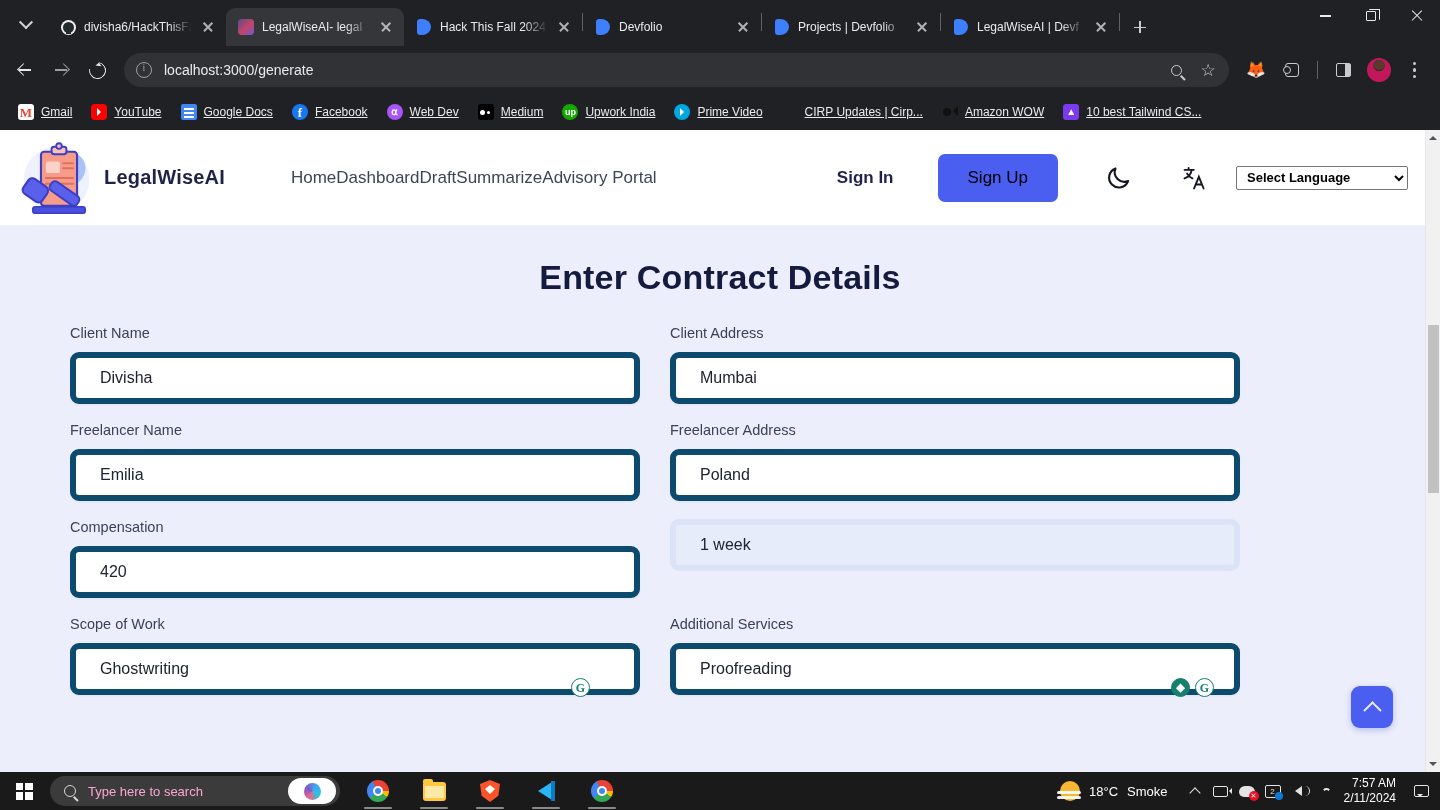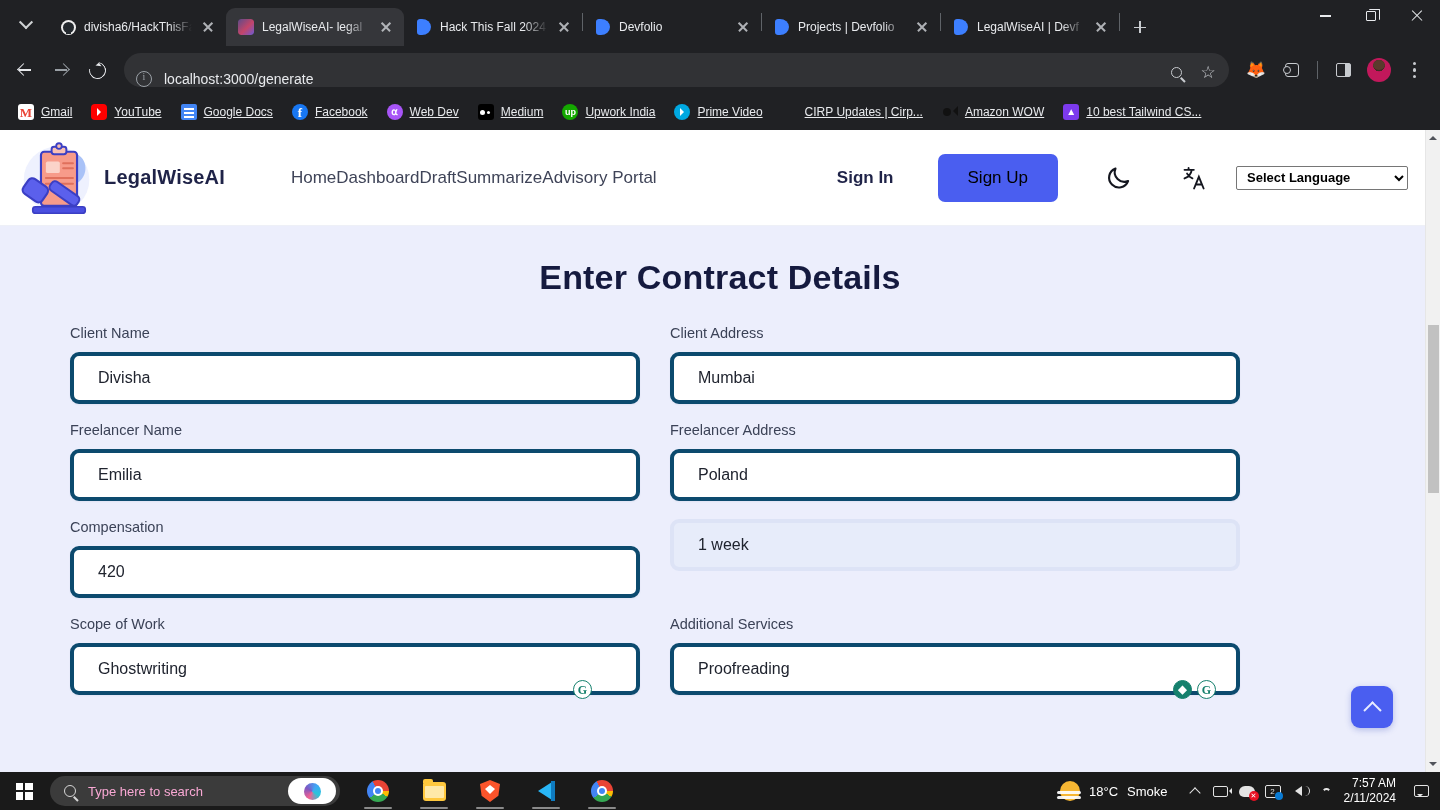--- a/index.html
+++ b/index.html
@@ -83,21 +83,21 @@
   .arrow-r::before { content:""; position:absolute; left:2px; top:7.2px; width:12px; height:1.6px; background:#9aa0a6; }
   .arrow-r::after { content:""; position:absolute; left:6px; top:3.4px; width:8px; height:8px;
                     border-right:1.6px solid #9aa0a6; border-top:1.6px solid #9aa0a6; transform: rotate(45deg); }
   .reload { width:17px; height:17px; border:1.7px solid #e8eaed; border-radius:50%;
             border-top-color: transparent; transform: rotate(-35deg); position:relative; }
   .reload::after { content:""; position:absolute; right:-1px; top:-1px; border:3.3px solid transparent;
                    border-bottom-color:#e8eaed; transform: rotate(42deg); }
 
   .omnibox {
     flex: 1 1 auto; height: 34px; background: #313235; border-radius: 18px;
-    display: flex; align-items: flex-end; padding: 0 6px 0 12px; margin: 0 8px; min-width: 0;
+    display: flex; align-items: center; padding: 0 6px 0 12px; margin: 0 8px; min-width: 0;
   }
   .info-icon { width:16px; height:16px; border:1.4px solid #9aa0a6; border-radius:50%; position:relative; flex:0 0 auto;}
   .info-icon::after { content:"i"; position:absolute; left:0; right:0; top:-1px; text-align:center;
                       font-size:10px; color:#9aa0a6; font-family:"Liberation Serif", serif; }
   .url { font-size: 14px; color: #e8eaed; margin-left: 12px; flex: 1 1 auto; white-space: nowrap; overflow: hidden; }
   .omni-icons { display:flex; align-items:center; gap:2px; flex:0 0 auto; }
   .oi { width:30px; height:30px; border-radius:50%; display:flex; align-items:center; justify-content:center; position:relative; }
   .mag { width:11px; height:11px; border:1.6px solid #c8cbcf; border-radius:50%; position:relative; }
   .mag::after { content:""; position:absolute; right:-5px; bottom:-4px; width:6px; height:1.6px; background:#c8cbcf; transform:rotate(45deg); }
   .star { font-size:17px; color:#c8cbcf; line-height:1; }
@@ -178,21 +178,21 @@
     padding-top: 32px; letter-spacing: .2px;
   }
 
   .form-grid {
     display: grid; grid-template-columns: 1fr 1fr; gap: 0 30px;
     padding: 28px 90px 0 70px; max-width: 1330px;
   }
   .field { margin-bottom: 18px; }
   .field .flabel { font-size: 14.5px; color: #3b4257; margin-bottom: 11px; display: block; }
   .field .fbox {
-    height: 52px; background: #ffffff; border-radius: 9px; border: 4px solid #0c4a6e;
+    height: 52px; background: #ffffff; border-radius: 9px; border: 6px solid #0c4a6e;
     display: flex; align-items: center; padding: 0 24px;
     font-size: 16px; color: #20242f;
     box-shadow: 0 1px 2px rgba(30,40,90,.05);
     position: relative;
   }
   .field .fbox.readonly { background: #e7ecfa; border-color: #dde3f6; box-shadow: none; }
 
   .gbadge {
     position: absolute; width: 19px; height: 19px; border-radius: 50%;
     border: 1.6px solid #15806d; color: #15806d; font-size: 12px; font-weight: bold;

